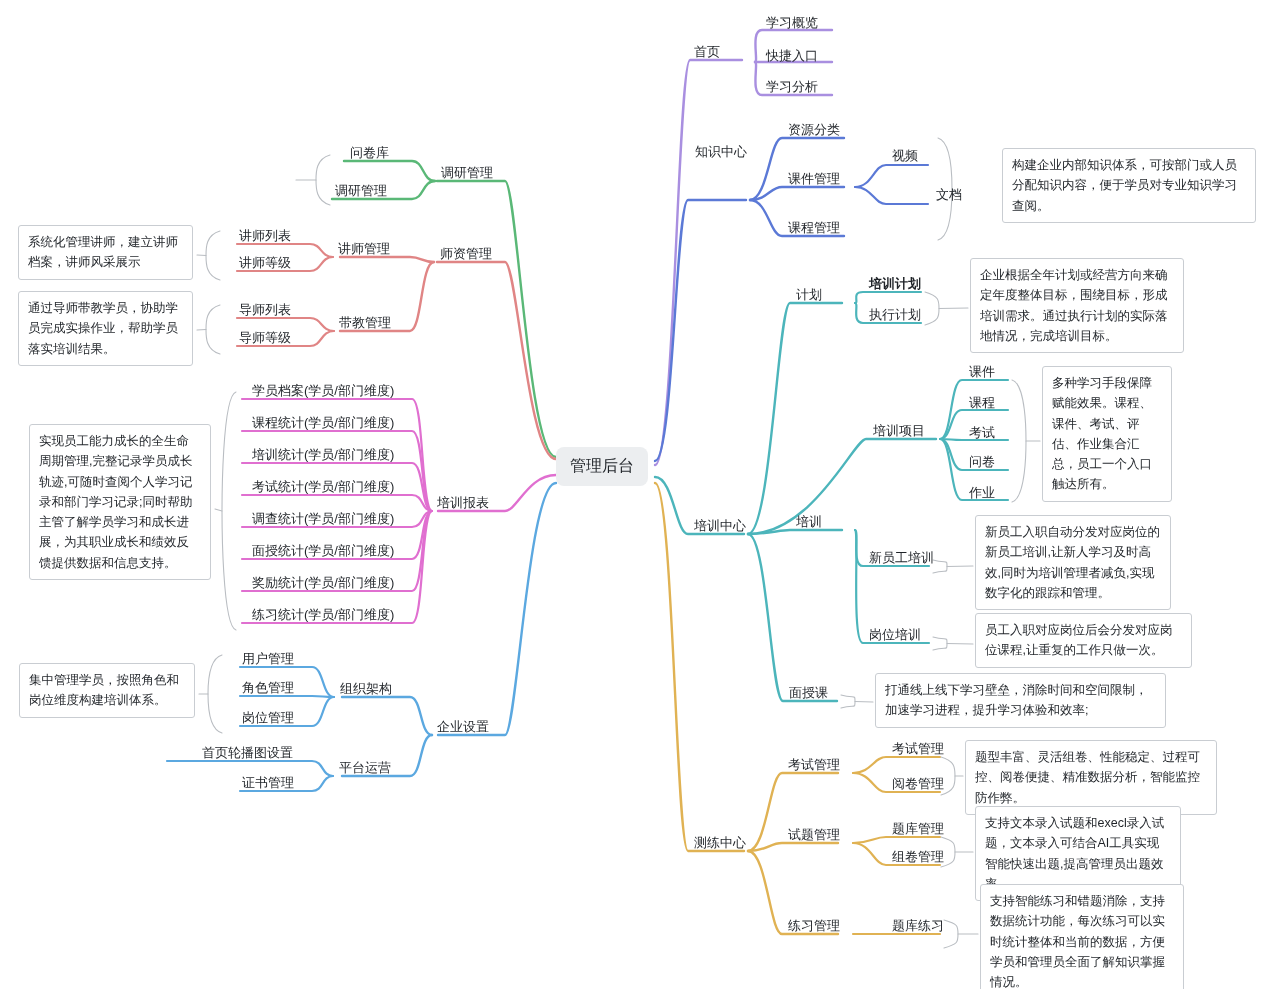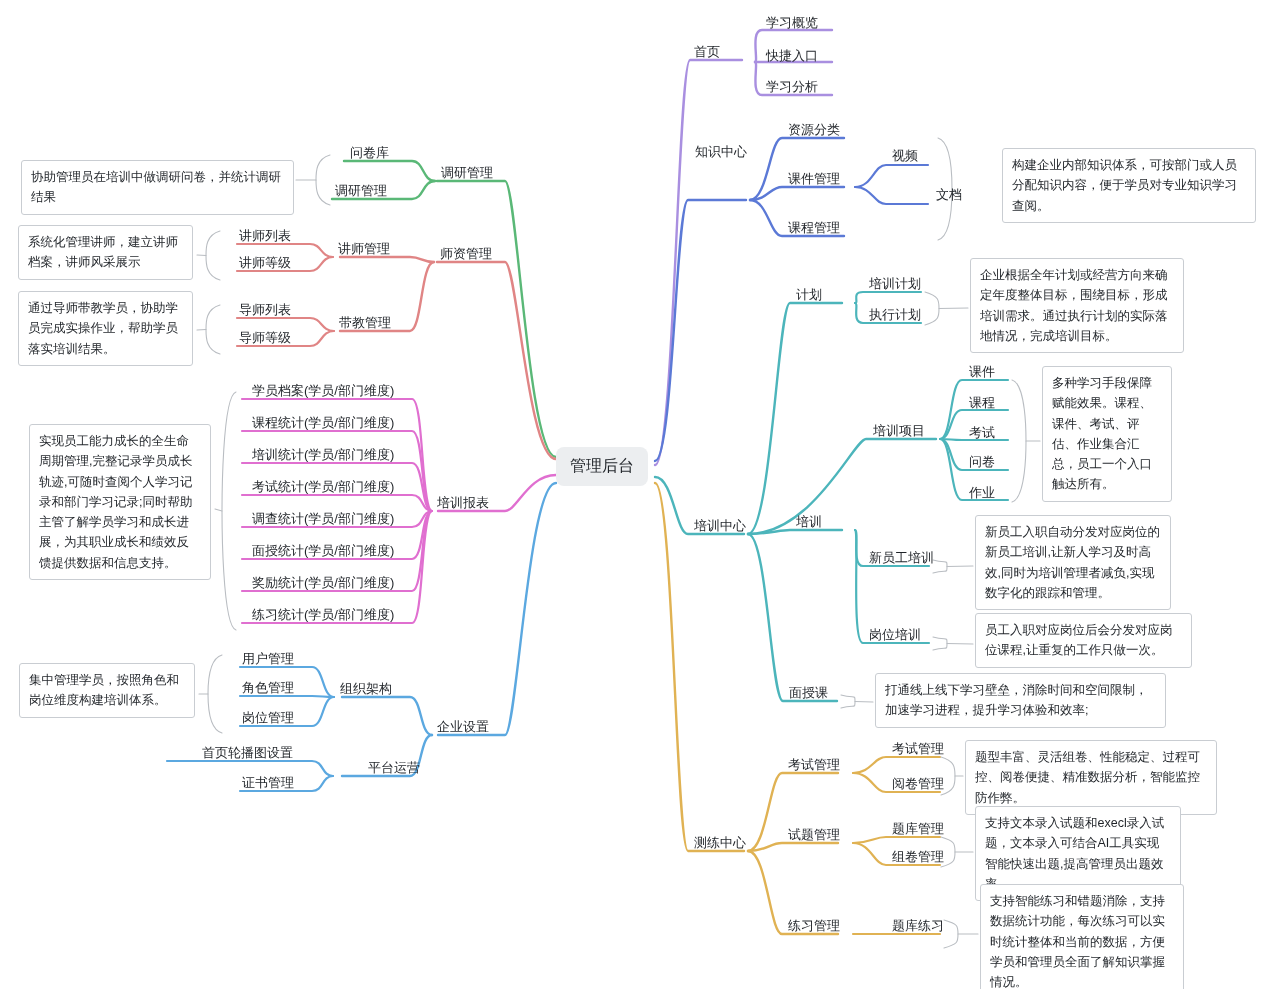--- a/index.html
+++ b/index.html
@@ -148,21 +148,21 @@
   <span>构建企业内部知识体系，可按部门或人员分配知识内容，便于学员对专业知识学习查阅。</span>
 </div>
 
 <div class="node" style="left:691px;top:517px;">
   <span class="lbl">培训中心</span>
 </div>
 
 <div class="node" style="left:793px;top:286px;">
   <span class="lbl">计划</span>
 </div>
-<div class="node" style="left:866px;top:275px;">
+<div class="node" style="left:866px;top:275px;font-weight:bold;">
   <span class="lbl">培训计划</span>
 </div>
 <div class="node" style="left:866px;top:306px;">
   <span class="lbl">执行计划</span>
 </div>
 <div class="note" style="left:970px;top:258px;width:214px;">
   <span>企业根据全年计划或经营方向来确定年度整体目标，围绕目标，形成培训需求。通过执行计划的实际落地情况，完成培训目标。</span>
 </div>
 
 <div class="node" style="left:870px;top:422px;">
@@ -251,23 +251,20 @@
 
 <div class="node" style="left:438px;top:164px;">
   <span class="lbl">调研管理</span>
 </div>
 <div class="node" style="left:347px;top:144px;">
   <span class="lbl">问卷库</span>
 </div>
 <div class="node" style="left:332px;top:182px;">
   <span class="lbl">调研管理</span>
 </div>
-<div class="note" style="left:21px;top:160px;width:273px;">
-  <span>协助管理员在培训中做调研问卷，并统计调研结果</span>
-</div>
 
 <div class="node" style="left:437px;top:245px;">
   <span class="lbl">师资管理</span>
 </div>
 <div class="node" style="left:335px;top:240px;">
   <span class="lbl">讲师管理</span>
 </div>
 <div class="node" style="left:236px;top:227px;">
   <span class="lbl">讲师列表</span>
 </div>
@@ -334,21 +331,21 @@
 <div class="node" style="left:239px;top:679px;">
   <span class="lbl">角色管理</span>
 </div>
 <div class="node" style="left:239px;top:709px;">
   <span class="lbl">岗位管理</span>
 </div>
 <div class="note" style="left:19px;top:663px;width:176px;">
   <span>集中管理学员，按照角色和岗位维度构建培训体系。</span>
 </div>
 
-<div class="node" style="left:336px;top:759px;margin-left:29px;">
+<div class="node" style="left:336px;top:759px;">
   <span class="lbl">平台运营</span>
 </div>
 <div class="node" style="left:199px;top:744px;">
   <span class="lbl">首页轮播图设置</span>
 </div>
 <div class="node" style="left:239px;top:774px;">
   <span class="lbl">证书管理</span>
 </div>
 
 </div>

